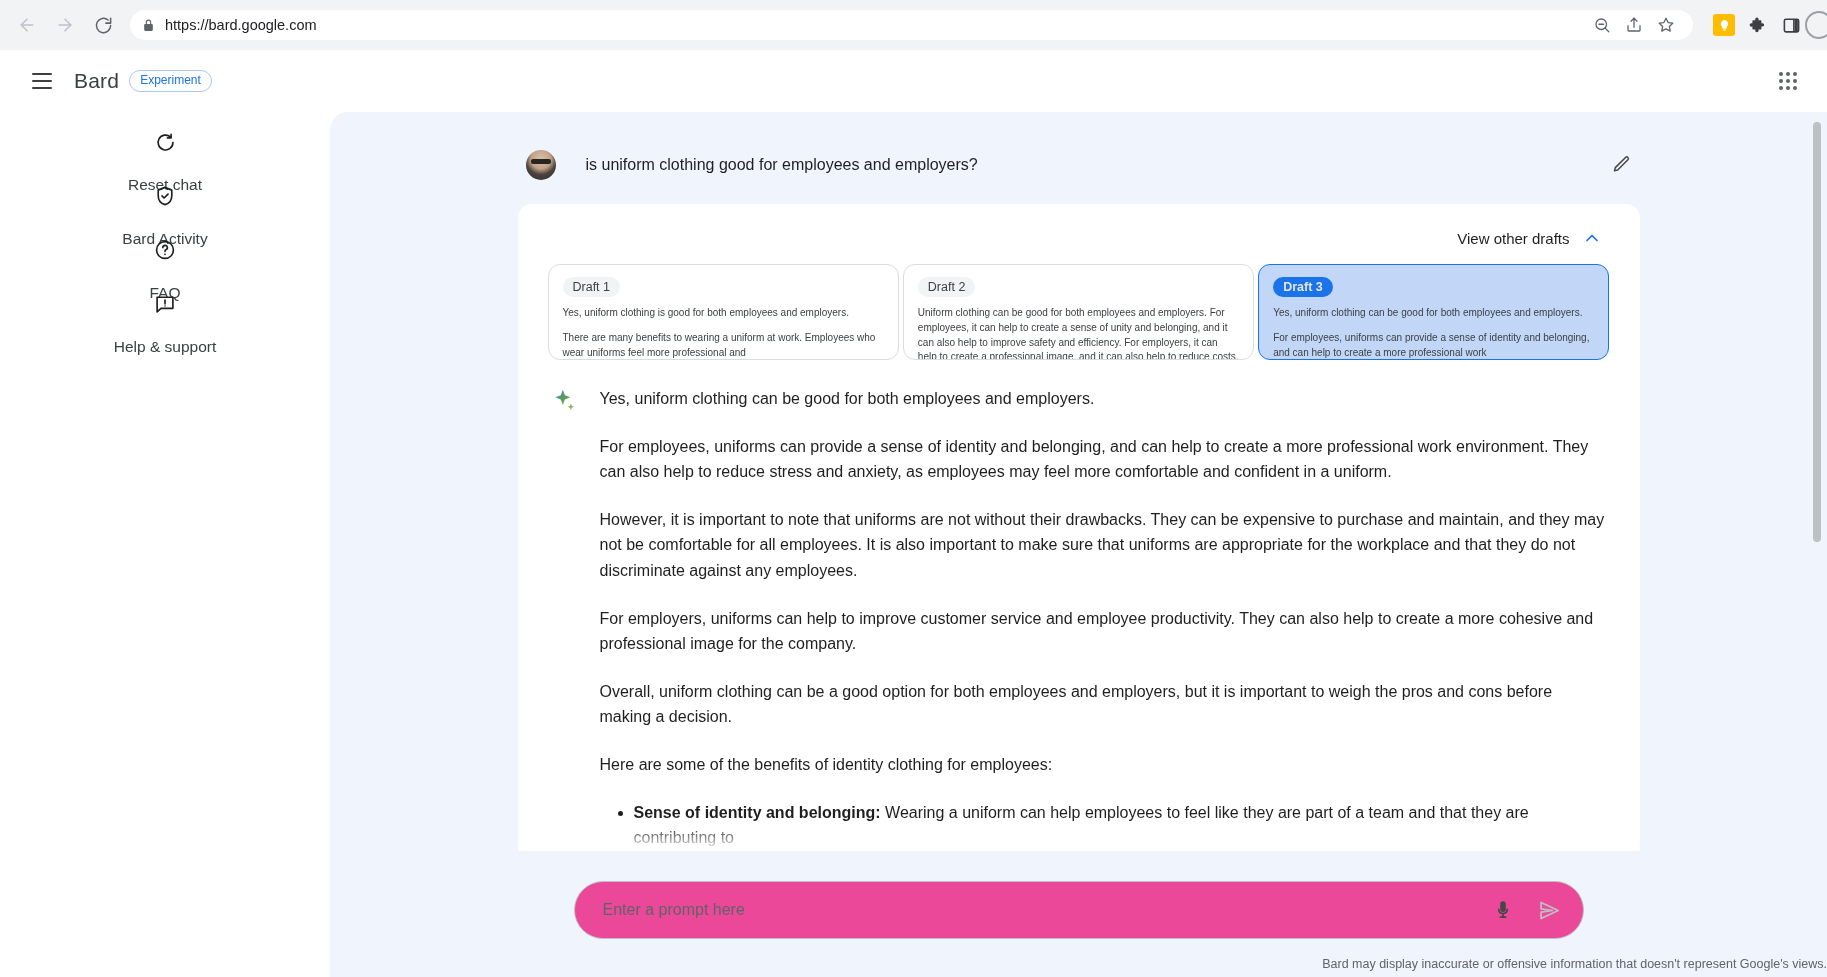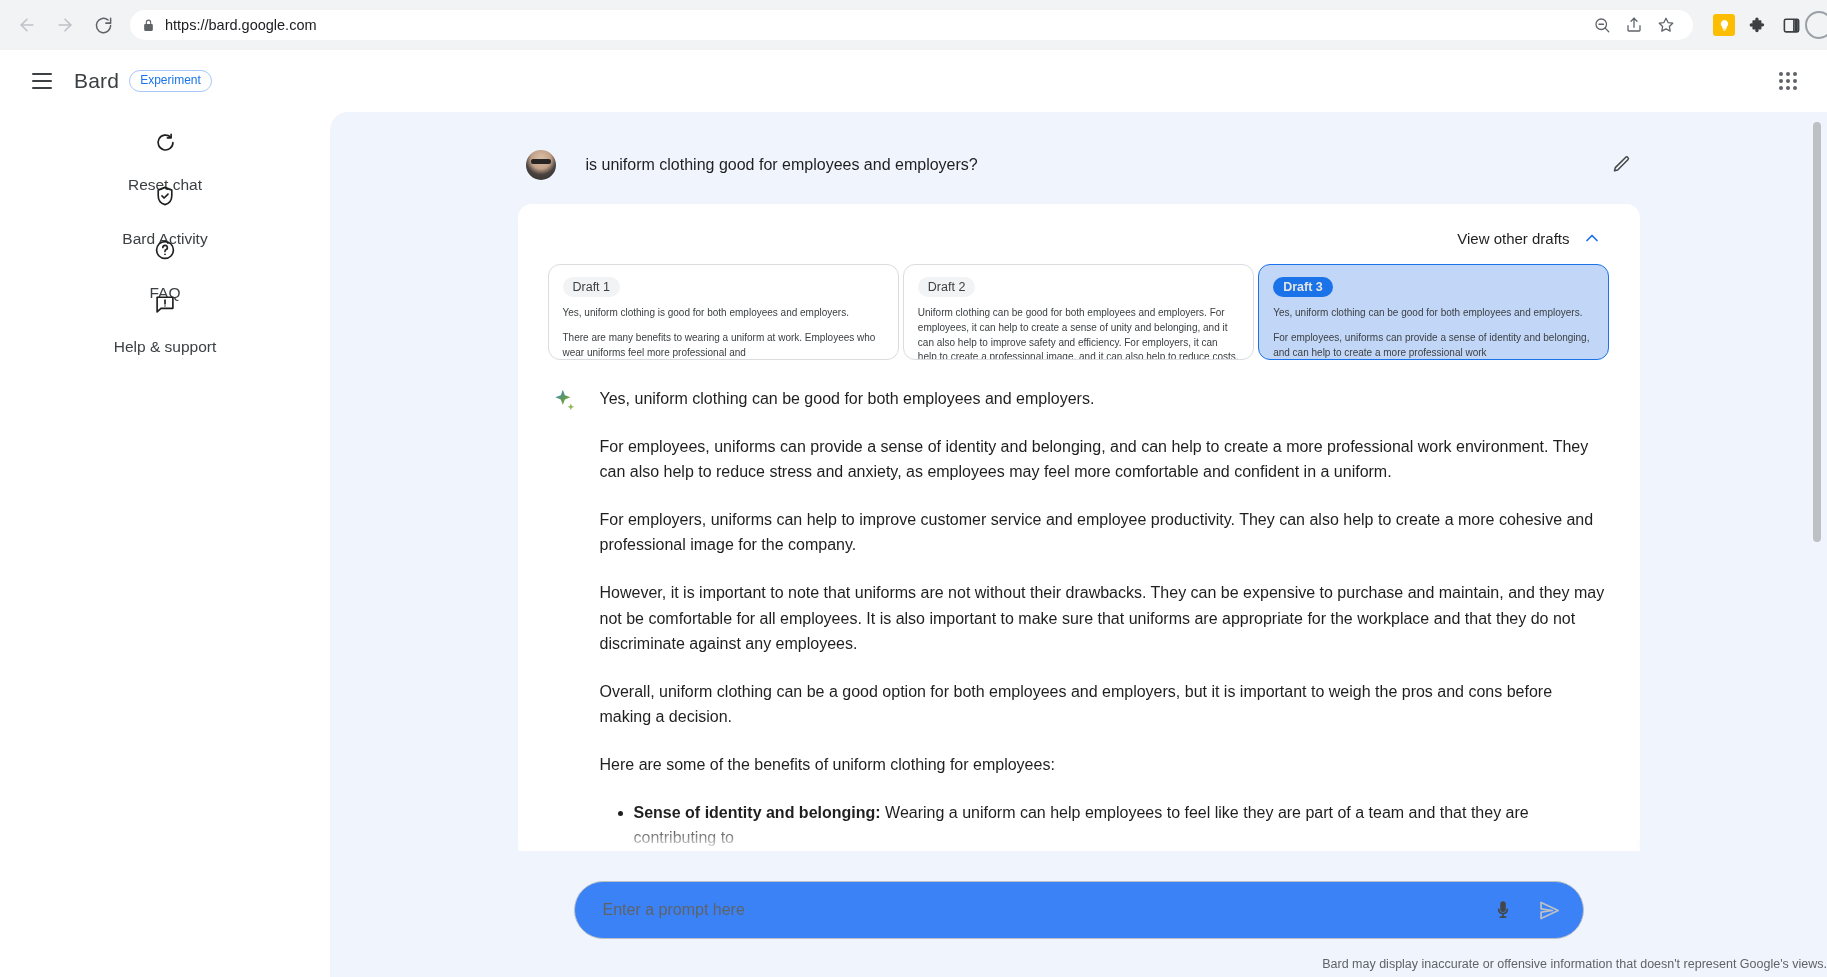--- a/index.html
+++ b/index.html
@@ -306,21 +306,21 @@
   .composer-wrap {
     padding: 14px 0 16px 0;
     background: #f0f4fd;
   }
   .composer {
     width: 1010px;
     margin: 12px auto;
     height: 58px;
     border: 1px solid #bdc1c6;
     border-radius: 30px;
-    background: #3b82f6;
+    background: #ec4899;
     display: flex;
     align-items: center;
     padding: 0 22px 0 28px;
     gap: 14px;
   }
   .composer input {
     flex: 1;
     border: none;
     outline: none;
     background: transparent;
@@ -538,24 +538,24 @@
                     <stop offset="100%" stop-color="#8ab550"></stop>
                   </linearGradient>
                 </defs>
                 <path d="M10 1.6l1.9 5.1 5.1 1.9-5.1 1.9-1.9 5.1-1.9-5.1L3 8.6l5.1-1.9z" fill="url(#sparkgrad)"></path>
                 <path d="M17.4 14.2l.85 2.3 2.3.85-2.3.85-.85 2.3-.85-2.3-2.3-.85 2.3-.85z" fill="#8ab550"></path>
               </svg>
             </div>
             <div class="resp-text">
               <p>Yes, uniform clothing can be good for both employees and employers.</p>
               <p>For employees, uniforms can provide a sense of identity and belonging, and can help to create a more professional work environment. They can also help to reduce stress and anxiety, as employees may feel more comfortable and confident in a uniform.</p>
+              <p>However, it is important to note that uniforms are not without their drawbacks. They can be expensive to purchase and maintain, and they may not be comfortable for all employees. It is also important to make sure that uniforms are appropriate for the workplace and that they do not discriminate against any employees.</p>
               <p>For employers, uniforms can help to improve customer service and employee productivity. They can also help to create a more cohesive and professional image for the company.</p>
-              <p>However, it is important to note that uniforms are not without their drawbacks. They can be expensive to purchase and maintain, and they may not be comfortable for all employees. It is also important to make sure that uniforms are appropriate for the workplace and that they do not discriminate against any employees.</p>
               <p>Overall, uniform clothing can be a good option for both employees and employers, but it is important to weigh the pros and cons before making a decision.</p>
-              <p>Here are some of the benefits of uniform clothing for employees:</p>
+              <p>Here are some of the benefits of identity clothing for employees:</p>
               <ul>
                 <li><b>Sense of identity and belonging:</b><span> Wearing a uniform can help employees to feel like they are part of a team and that they are contributing to</span></li>
               </ul>
             </div>
           </div>
 
           <div class="fade-mask"></div>
         </div>
       </div>
 

